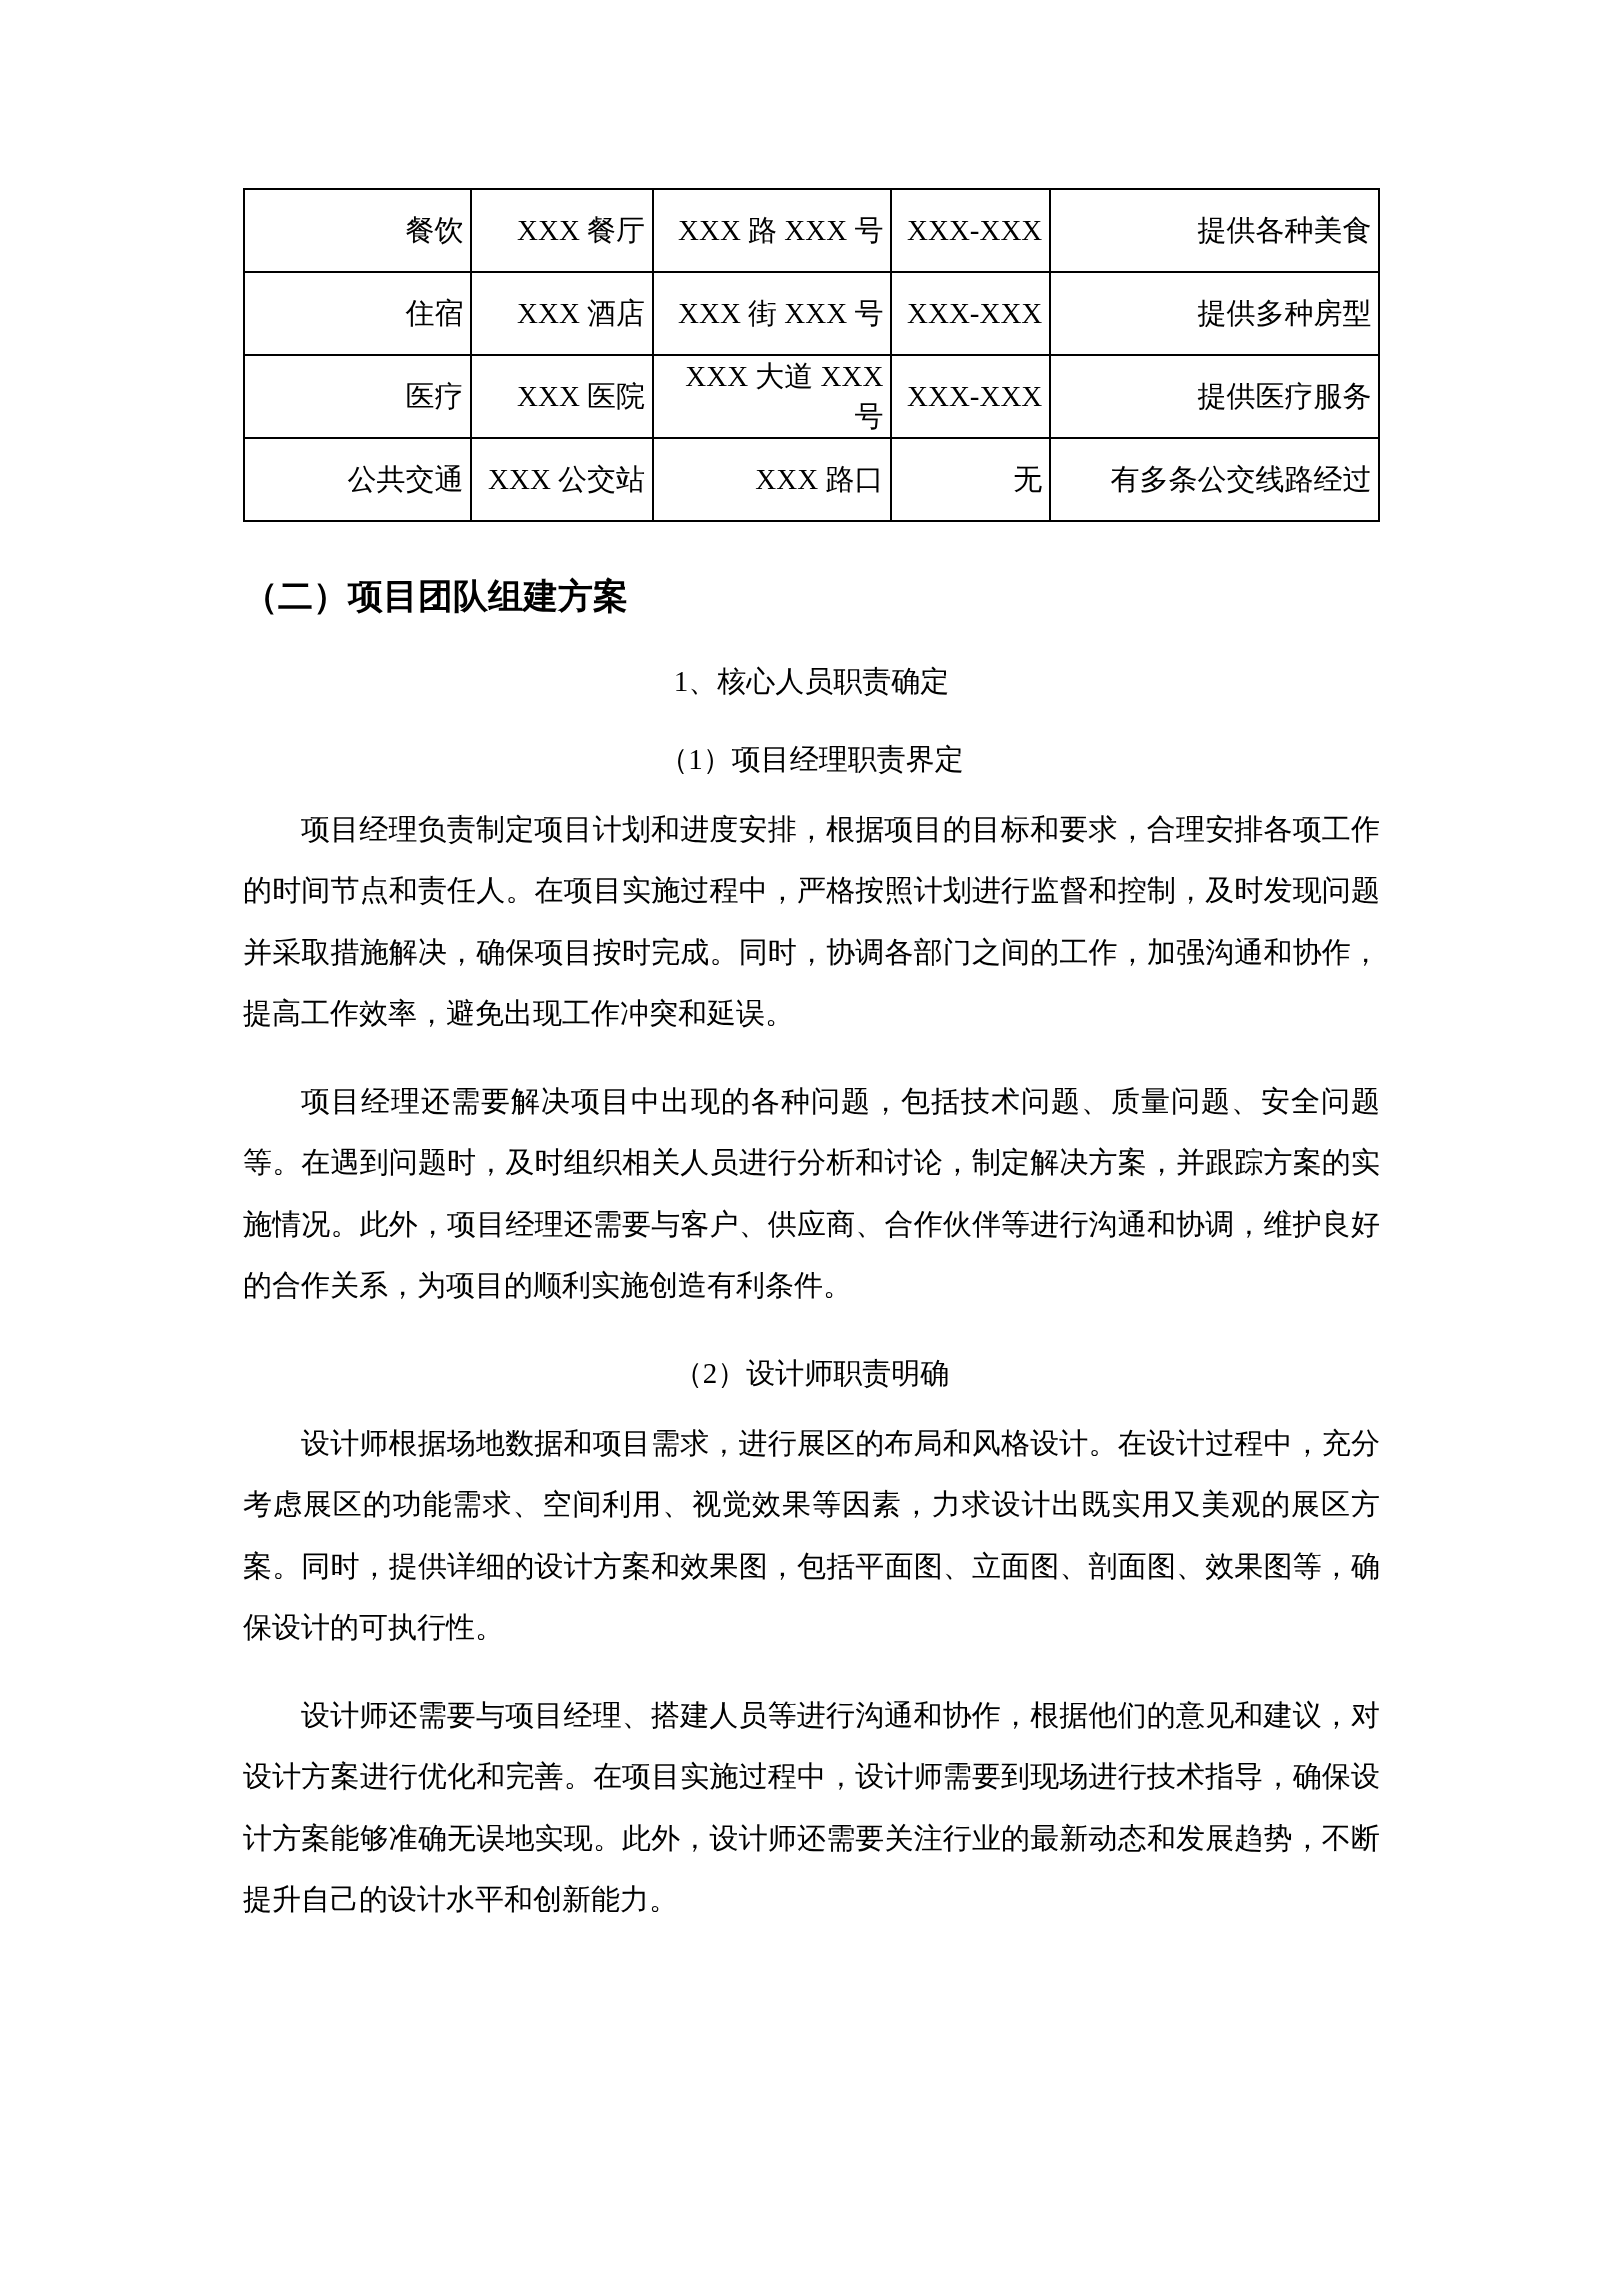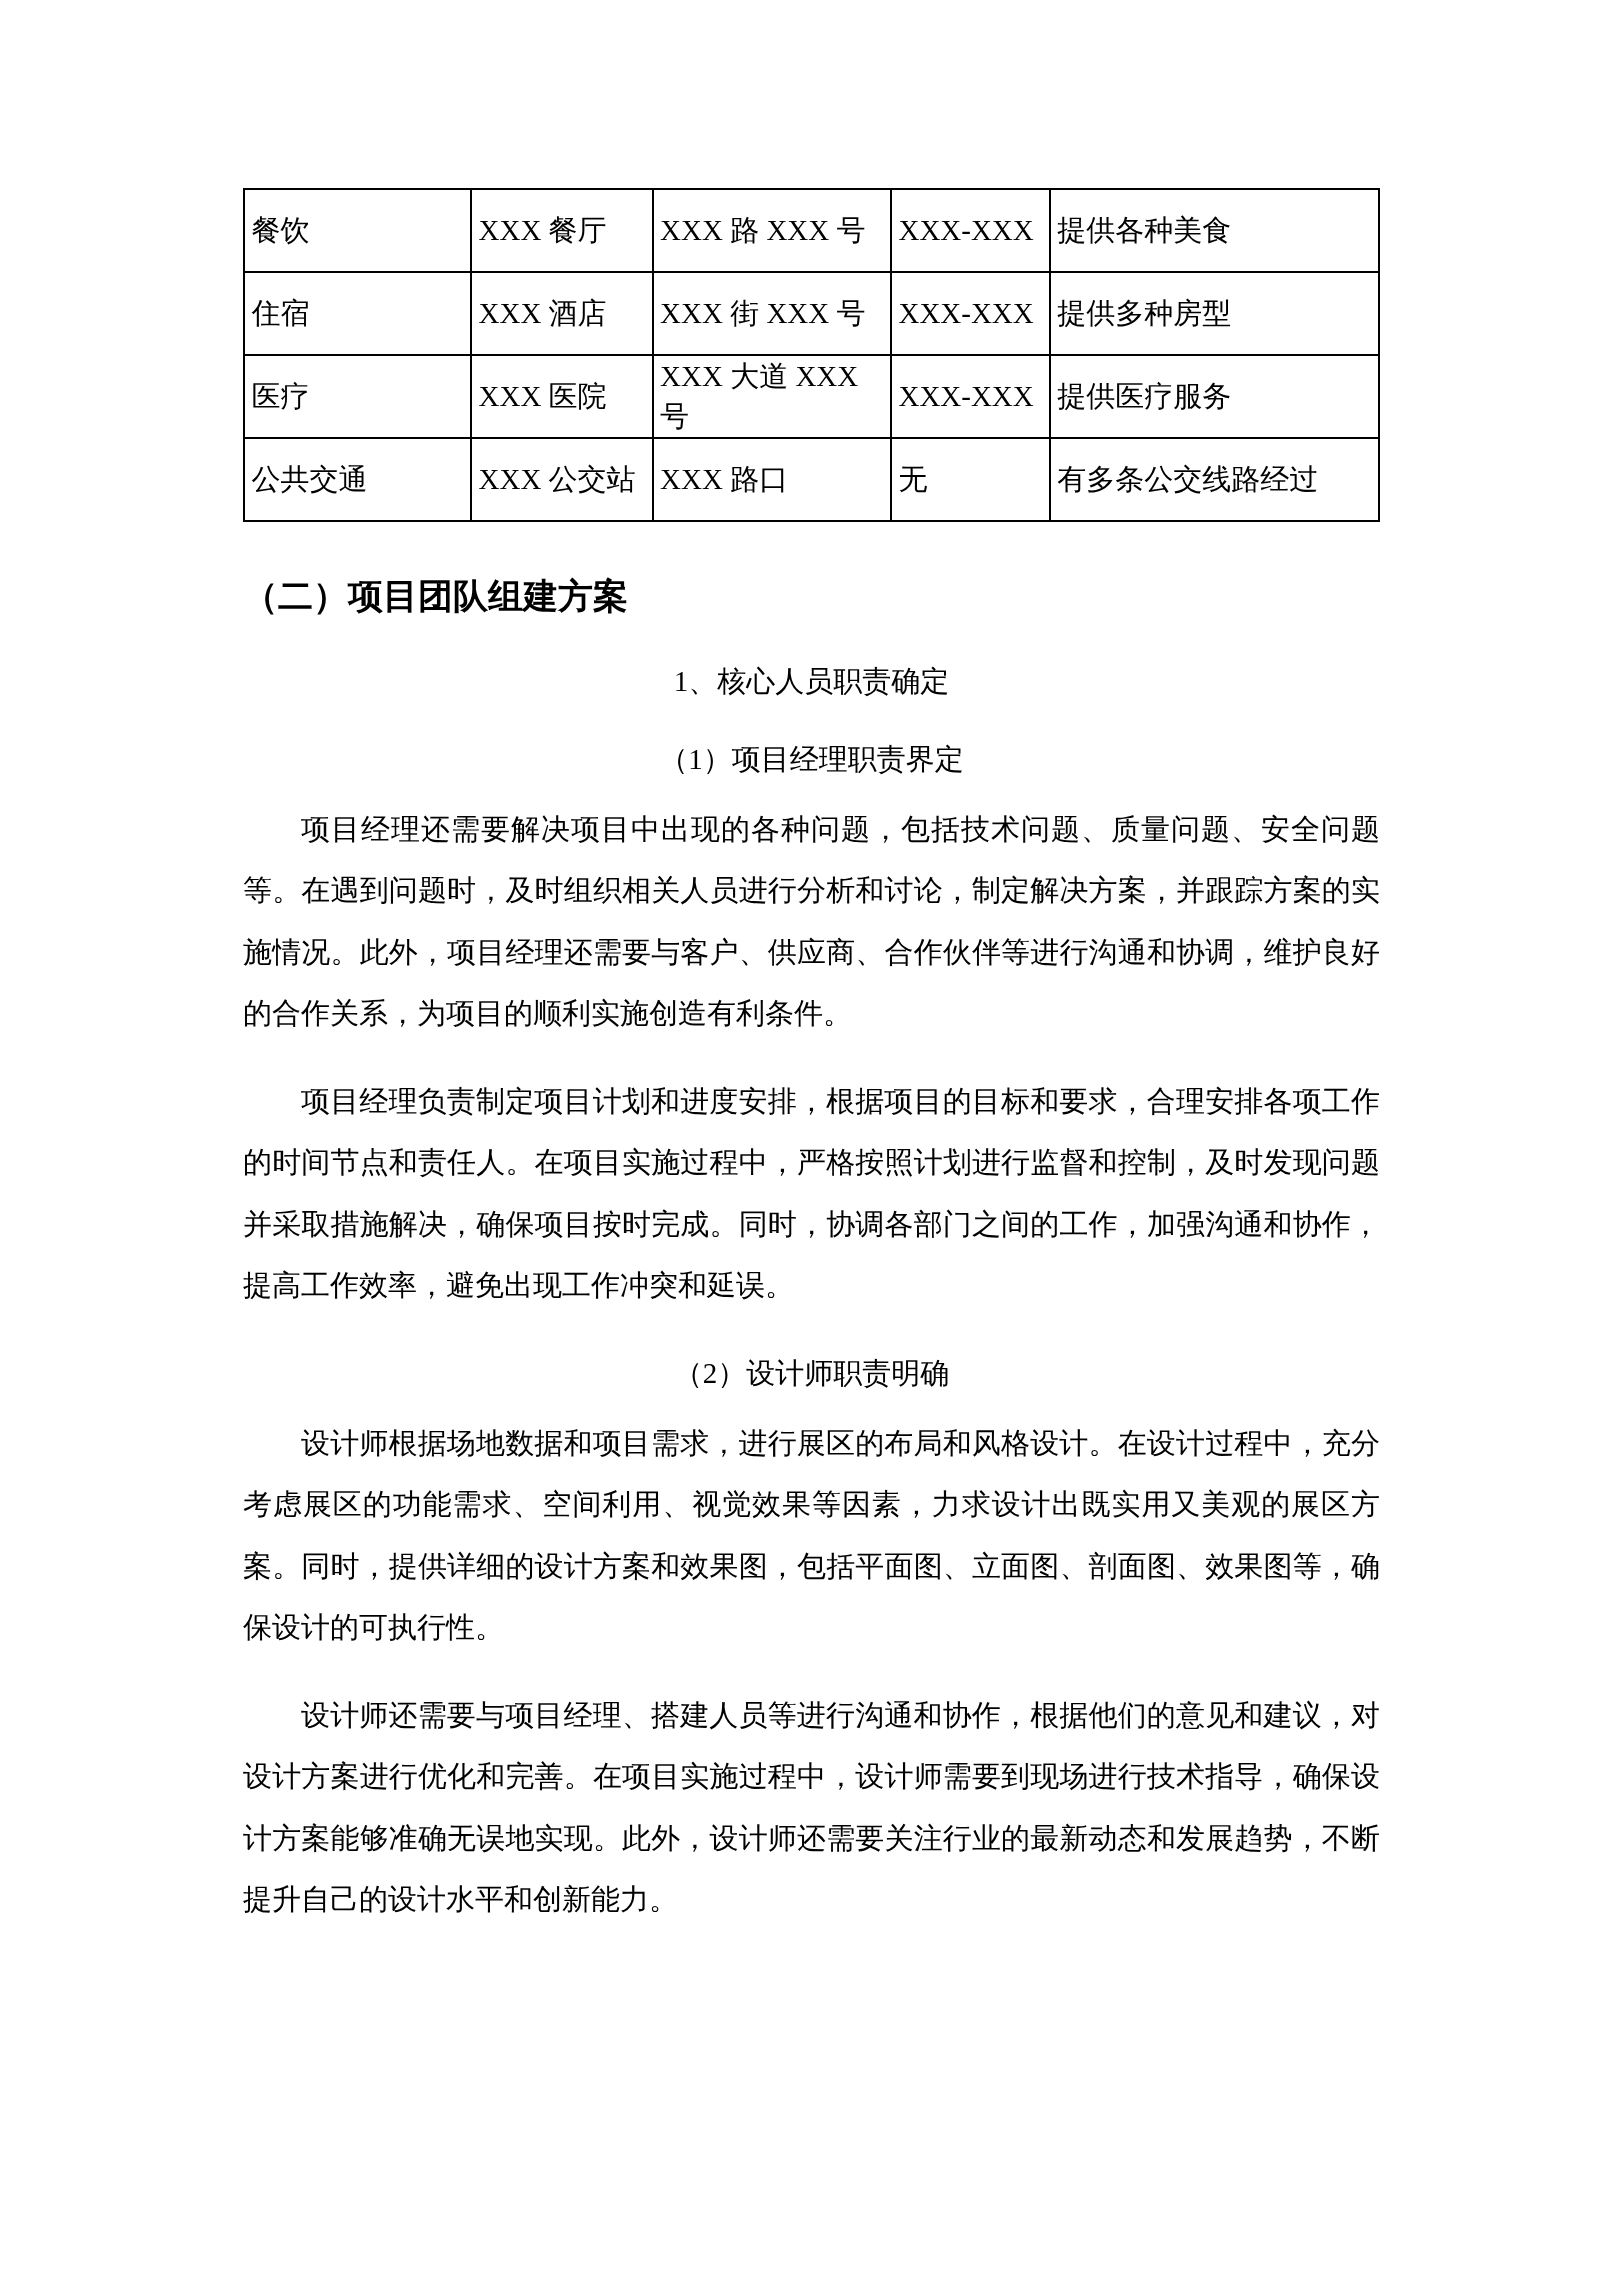--- a/index.html
+++ b/index.html
@@ -22,21 +22,21 @@
   }
   
   table.info-table {
     border-collapse: collapse;
     width: 100%;
     table-layout: fixed;
   }
   table.info-table td {
     border: 2px solid #000000;
     height: 81px;
-    text-align: left;
+    text-align: right;
     vertical-align: middle;
     font-size: 29px;
     padding: 0 6.5px;
     overflow: hidden;
   }
   col.c1 { width: 20%; }
   col.c2 { width: 16%; }
   col.c3 { width: 21%; }
   col.c4 { width: 14%; }
   col.c5 { width: 29%; }
@@ -104,22 +104,22 @@
         <td>有多条公交线路经过</td>
       </tr>
     </tbody>
   </table>
 
   <div class="h2">（二）项目团队组建方案</div>
 
   <div class="sub">1、核心人员职责确定</div>
   <div class="sub">（1）项目经理职责界定</div>
 
+  <div class="para">项目经理负责制定项目计划和进度安排，根据项目的目标和要求，合理安排各项工作的时间节点和责任人。在项目实施过程中，严格按照计划进行监督和控制，及时发现问题并采取措施解决，确保项目按时完成。同时，协调各部门之间的工作，加强沟通和协作，提高工作效率，避免出现工作冲突和延误。</div>
   <div class="para">项目经理还需要解决项目中出现的各种问题，包括技术问题、质量问题、安全问题等。在遇到问题时，及时组织相关人员进行分析和讨论，制定解决方案，并跟踪方案的实施情况。此外，项目经理还需要与客户、供应商、合作伙伴等进行沟通和协调，维护良好的合作关系，为项目的顺利实施创造有利条件。</div>
-  <div class="para">项目经理负责制定项目计划和进度安排，根据项目的目标和要求，合理安排各项工作的时间节点和责任人。在项目实施过程中，严格按照计划进行监督和控制，及时发现问题并采取措施解决，确保项目按时完成。同时，协调各部门之间的工作，加强沟通和协作，提高工作效率，避免出现工作冲突和延误。</div>
 
   <div class="sub">（2）设计师职责明确</div>
 
   <div class="para">设计师根据场地数据和项目需求，进行展区的布局和风格设计。在设计过程中，充分考虑展区的功能需求、空间利用、视觉效果等因素，力求设计出既实用又美观的展区方案。同时，提供详细的设计方案和效果图，包括平面图、立面图、剖面图、效果图等，确保设计的可执行性。</div>
   <div class="para">设计师还需要与项目经理、搭建人员等进行沟通和协作，根据他们的意见和建议，对设计方案进行优化和完善。在项目实施过程中，设计师需要到现场进行技术指导，确保设计方案能够准确无误地实现。此外，设计师还需要关注行业的最新动态和发展趋势，不断提升自己的设计水平和创新能力。</div>
 
 
 </div>
 
 

